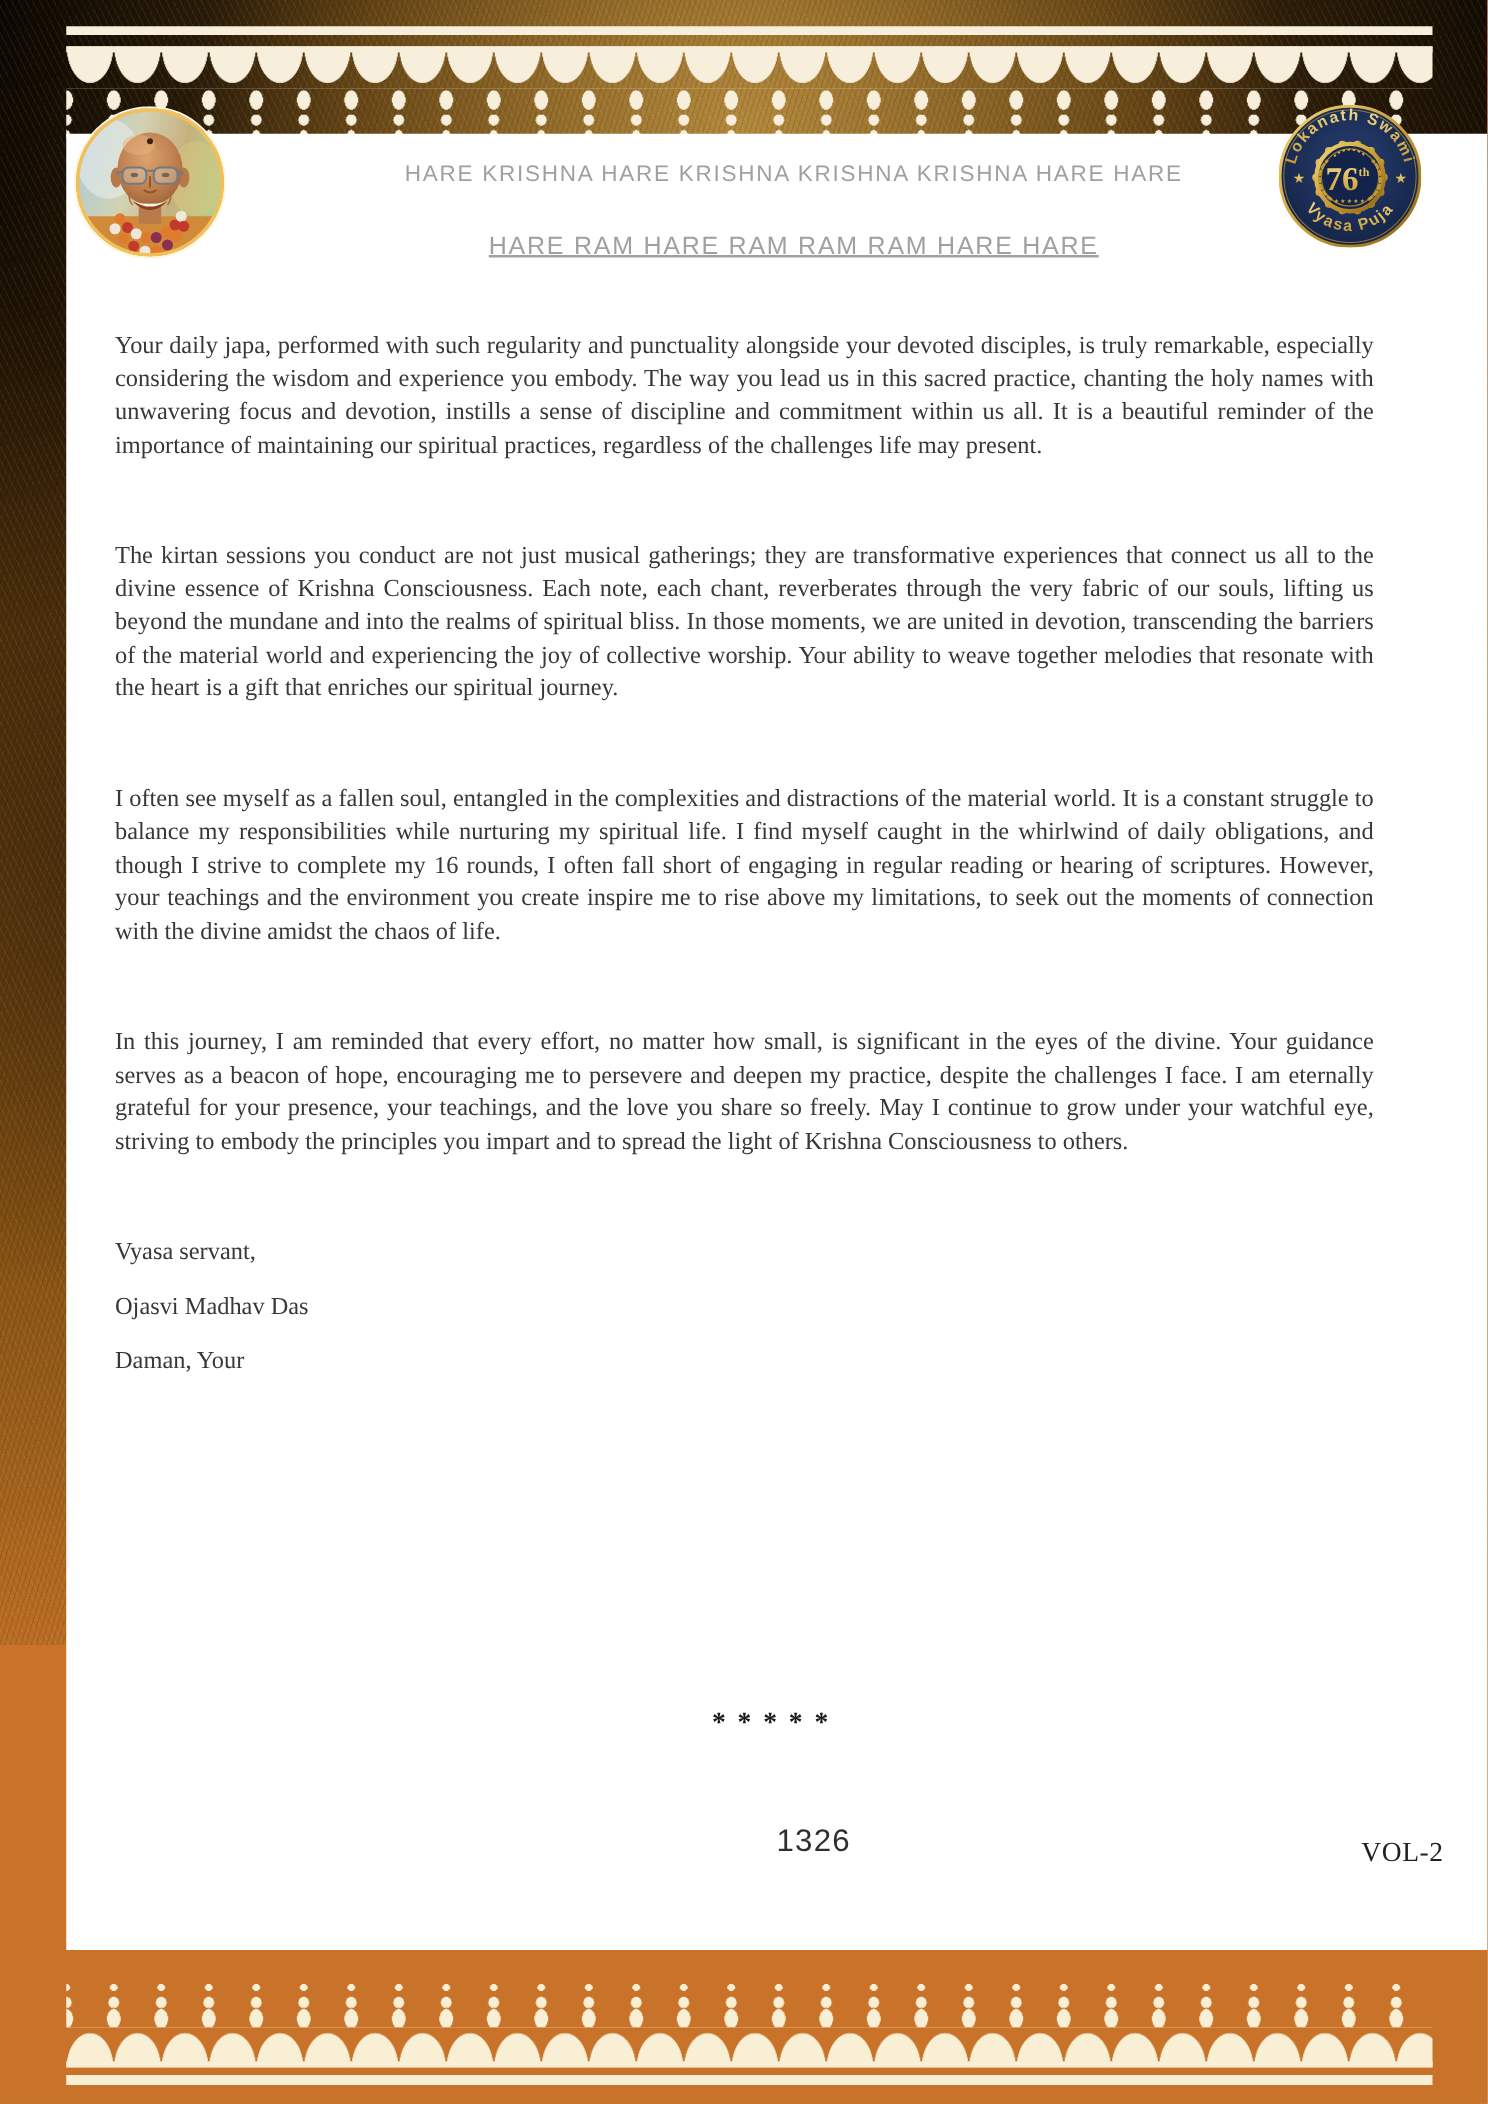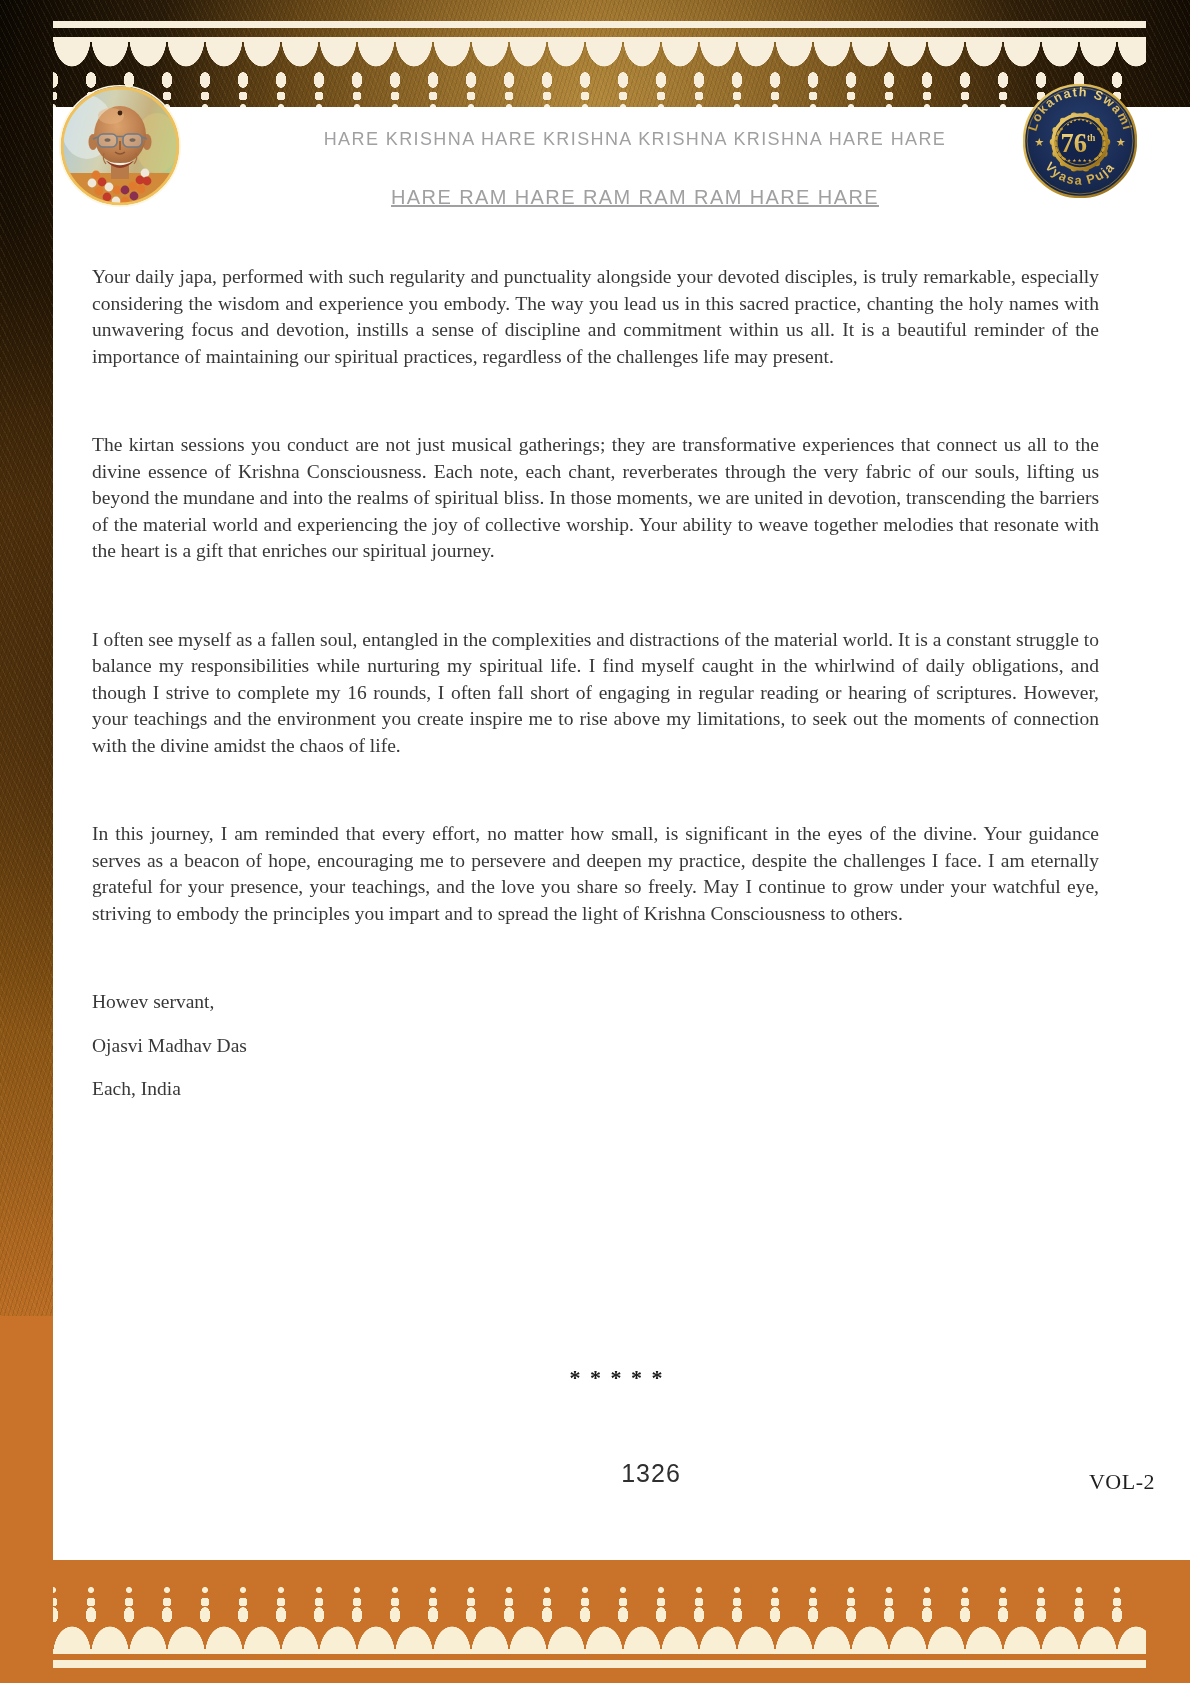--- a/index.html
+++ b/index.html
@@ -103,23 +103,23 @@
     <div class="mantra">
       <div class="mantra-line1">HARE KRISHNA HARE KRISHNA KRISHNA KRISHNA HARE HARE</div>
       <div class="mantra-line2">HARE RAM HARE RAM RAM RAM HARE HARE</div>
     </div>
 
     <div class="letter">
       <p>Your daily japa, performed with such regularity and punctuality alongside your devoted disci­ples, is truly remarkable, especially considering the wisdom and experience you embody. The way you lead us in this sacred practice, chanting the holy names with unwavering focus and devotion, instills a sense of discipline and commitment within us all. It is a beautiful reminder of the importance of maintaining our spiritual practices, regardless of the challenges life may present.</p>
       <p>The kirtan sessions you conduct are not just musical gatherings; they are transformative ex­periences that connect us all to the divine essence of Krishna Consciousness. Each note, each chant, reverberates through the very fabric of our souls, lifting us beyond the mundane and into the realms of spiritual bliss. In those moments, we are united in devotion, transcending the barriers of the material world and experiencing the joy of collective worship. Your ability to weave together melodies that resonate with the heart is a gift that enriches our spiritual journey.</p>
       <p>I often see myself as a fallen soul, entangled in the complexities and distractions of the mate­rial world. It is a constant struggle to balance my responsibilities while nurturing my spiritual life. I find myself caught in the whirlwind of daily obligations, and though I strive to complete my 16 rounds, I often fall short of engaging in regular reading or hearing of scriptures. Howev­er, your teachings and the environment you create inspire me to rise above my limitations, to seek out the moments of connection with the divine amidst the chaos of life.</p>
       <p>In this journey, I am reminded that every effort, no matter how small, is significant in the eyes of the divine. Your guidance serves as a beacon of hope, encouraging me to persevere and deepen my practice, despite the challenges I face. I am eternally grateful for your presence, your teachings, and the love you share so freely. May I continue to grow under your watchful eye, striving to embody the principles you impart and to spread the light of Krishna Conscious­ness to others.</p>
-      <p class="sig">Howev servant,</p>
+      <p class="sig">Vyasa servant,</p>
       <p class="sig">Ojasvi Madhav Das</p>
-      <p class="sig">Each, India</p>
+      <p class="sig">Daman, Your</p>
     </div>
 
     <div class="divider-stars">* * * * *</div>
     <div class="page-number">1326</div>
     <div class="volume">VOL-2</div>
   </div>
 
   <div class="photo">
     <svg width="122" height="122" viewBox="0 0 122 122">
       <defs>

